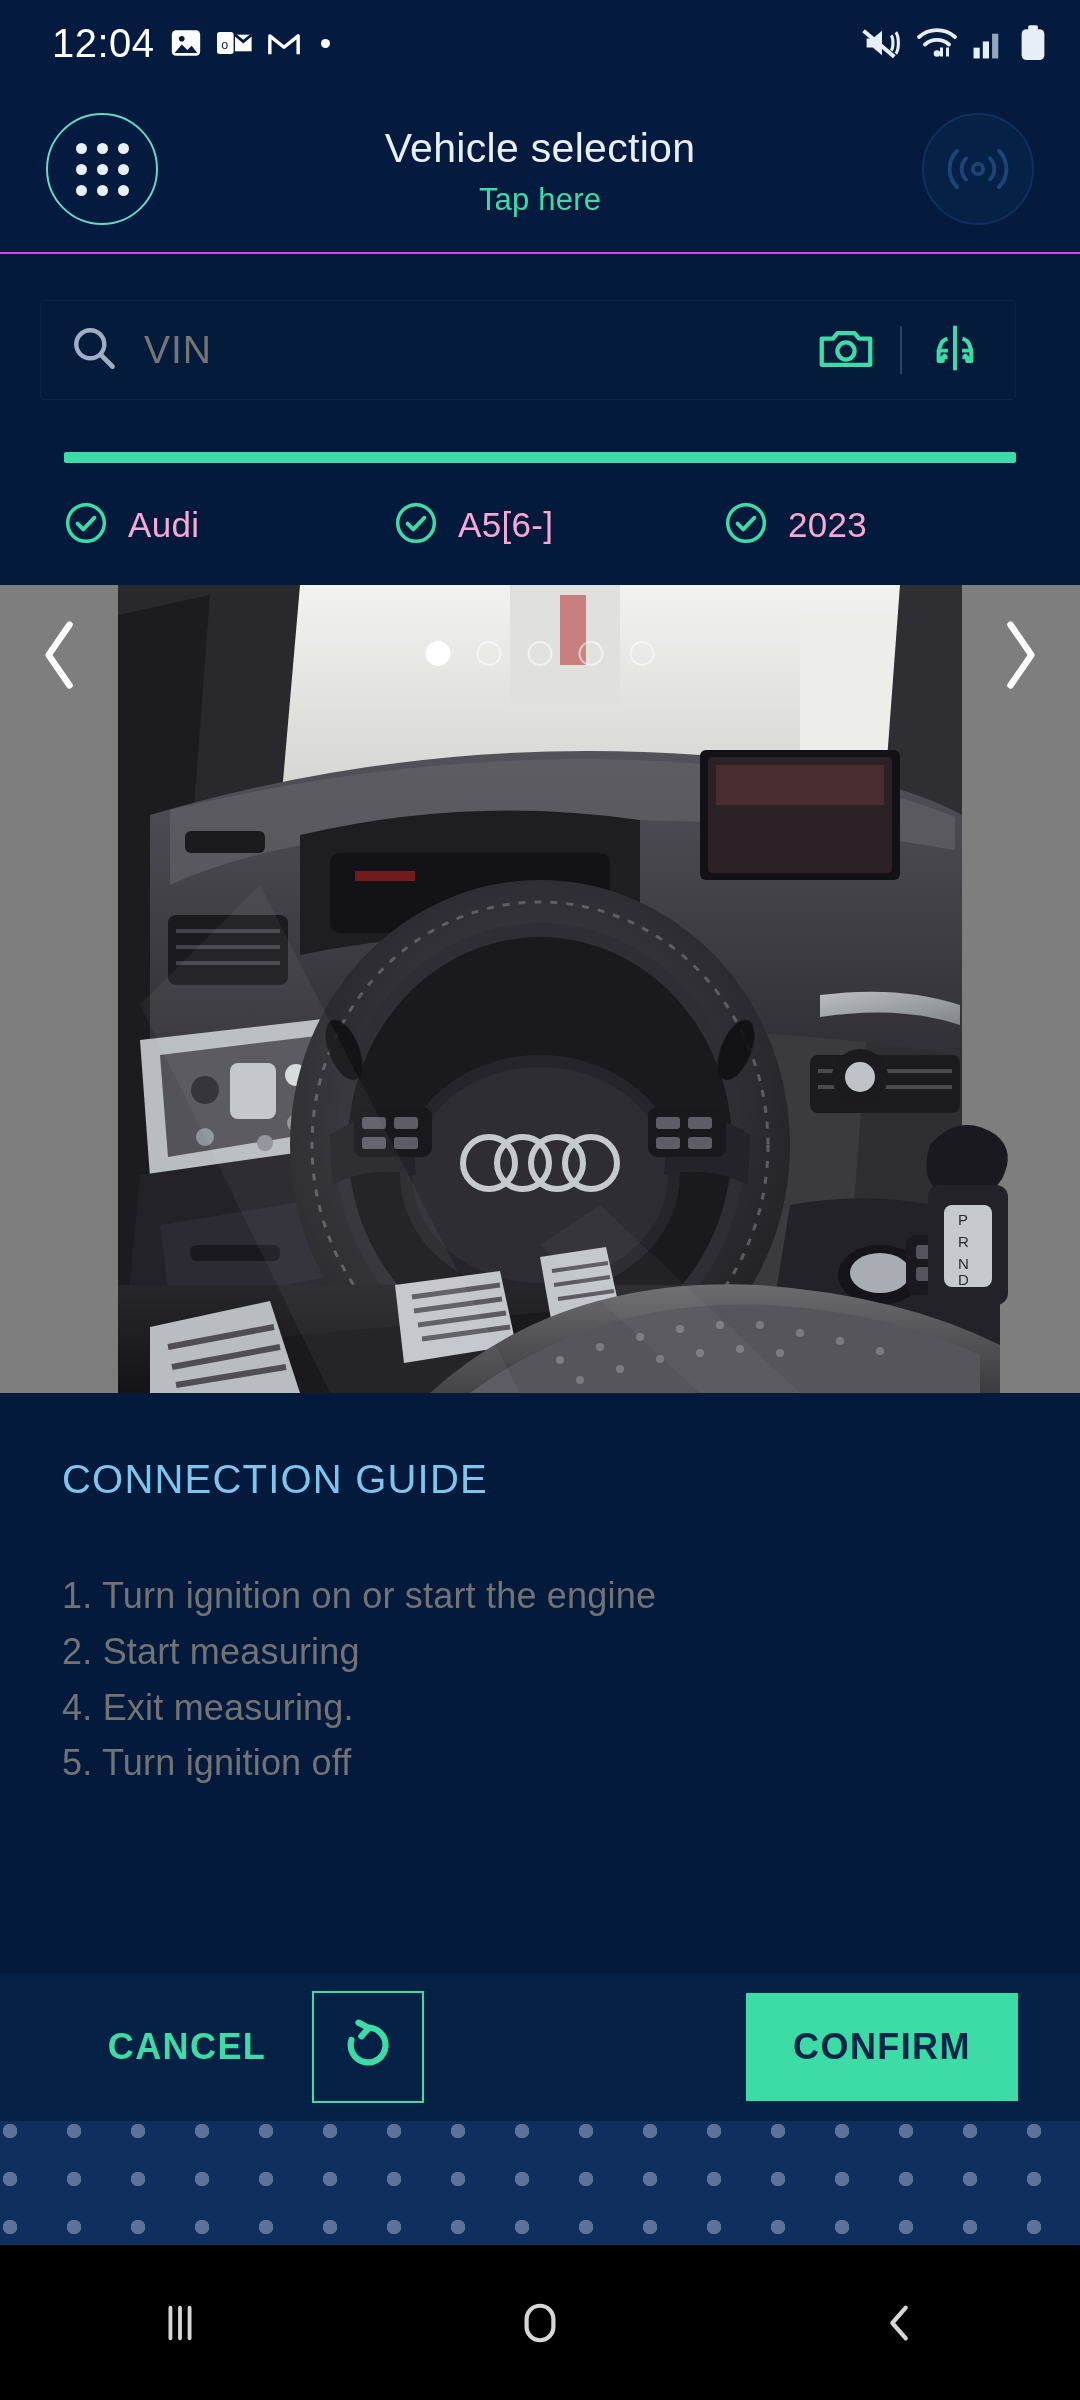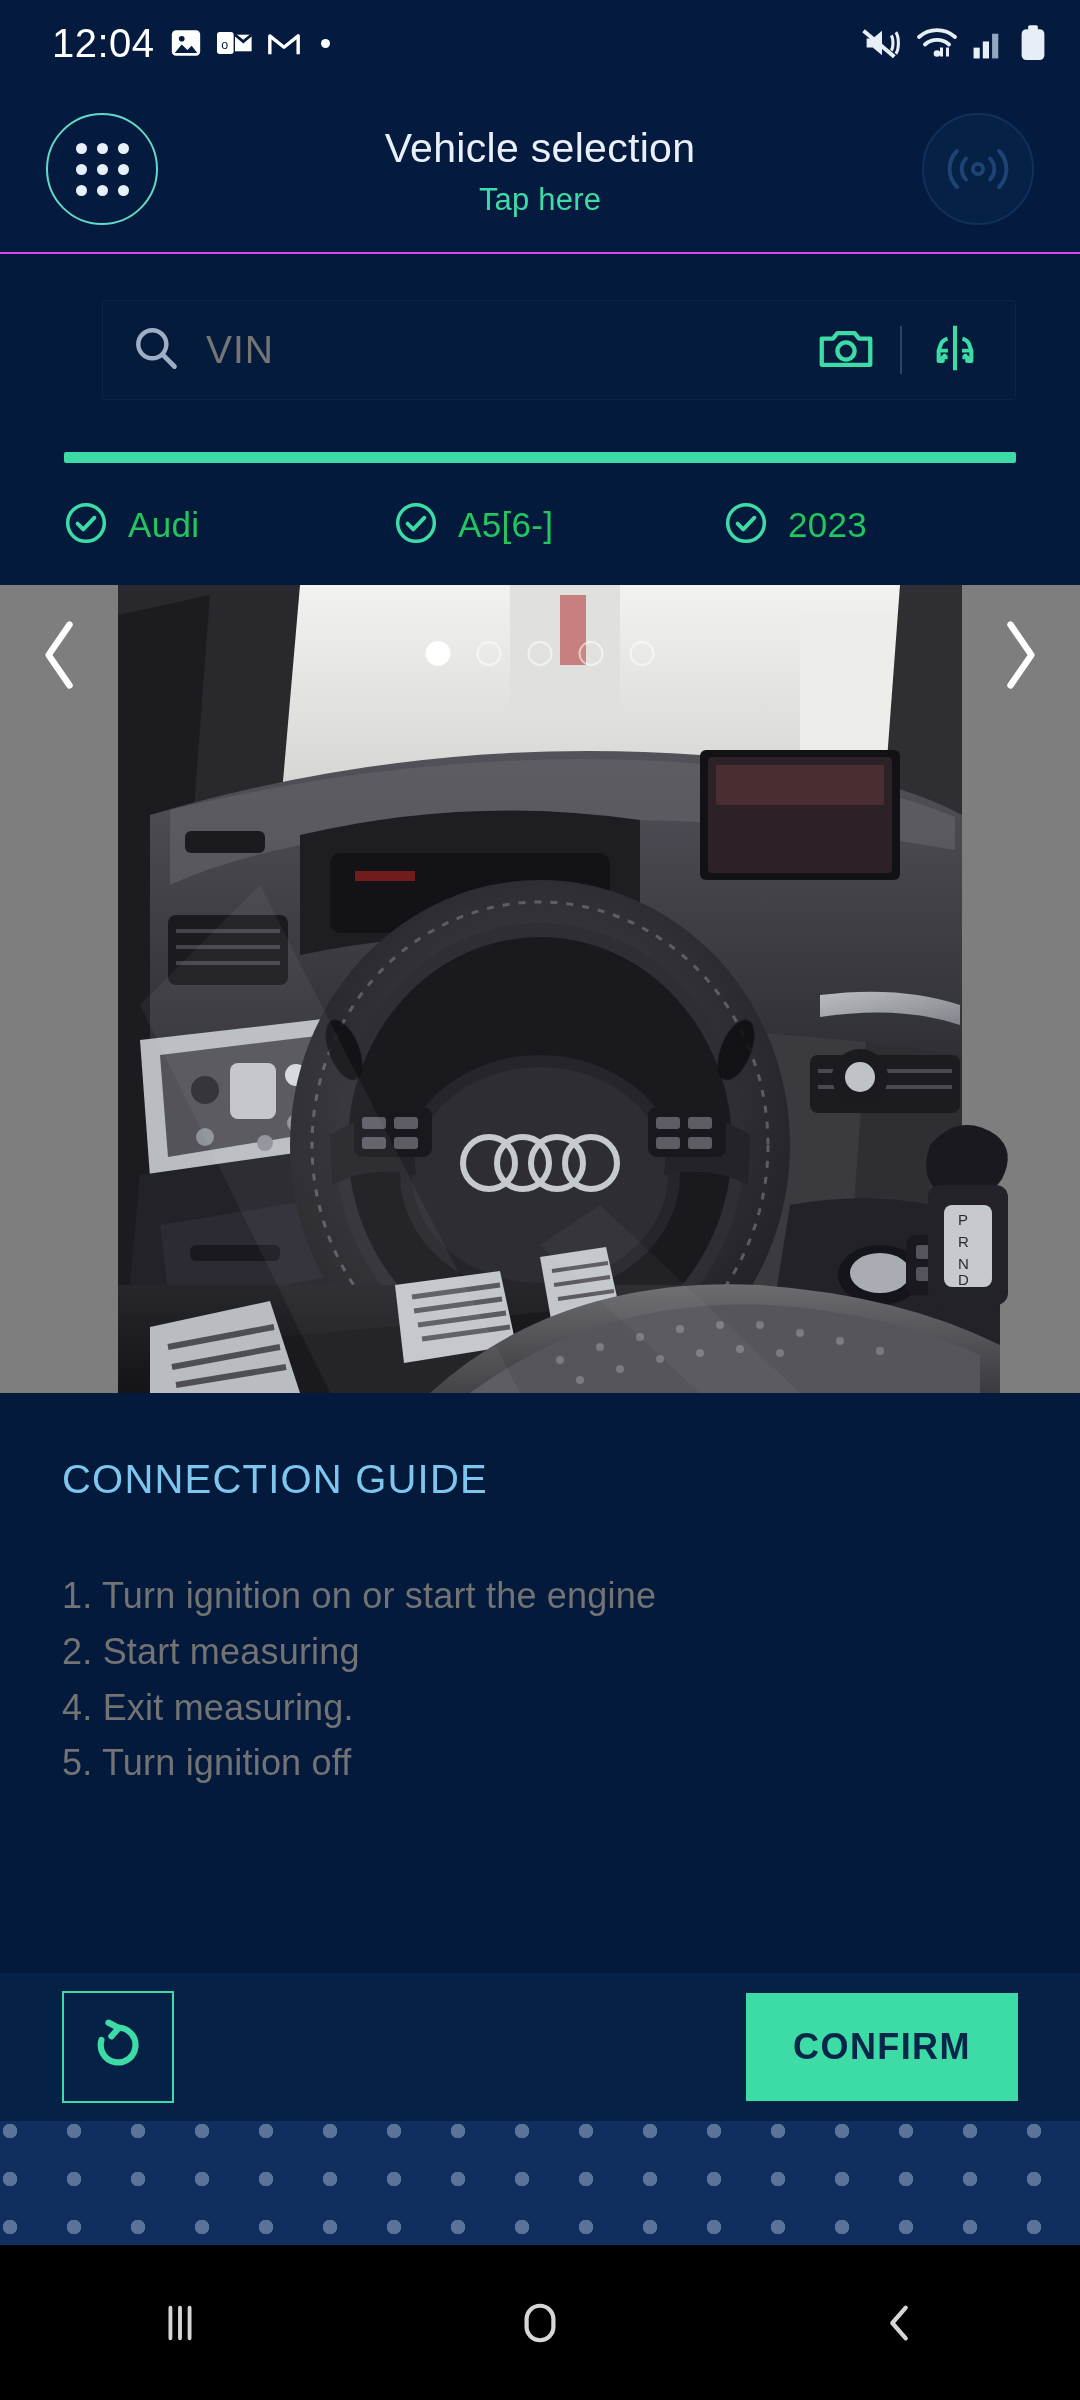--- a/index.html
+++ b/index.html
@@ -46,21 +46,21 @@
   .head-title{ font-size:41px; font-weight:400; color:#E9F0F9; letter-spacing:.3px; }
   .head-sub{ font-size:31px; color:#3DDCA6; margin-top:10px; letter-spacing:.2px;}
   .conn-btn{
     width:112px; height:112px; border-radius:50%;
     border:2px solid #12305C;
     display:flex; align-items:center; justify-content:center; flex-shrink:0;
     background:#062146;
   }
 
   
-  .searchwrap{ padding:46px 64px 0 102px; }
+  .searchwrap{ padding:46px 64px 0 40px; }
   .searchbar{
     height:100px; background:#051B3C;
     border-radius:4px;
     display:flex; align-items:center;
     padding:0 34px 0 30px;
     box-shadow:inset 0 0 0 1px #0B2449;
   }
   .s-magnifier{ flex-shrink:0; margin-right:26px; }
   .s-placeholder{ flex:1; font-size:39px; color:#9AA9BE; letter-spacing:1px; }
   .s-divider{ width:2px; height:48px; background:#2A4468; margin:0 26px; }
@@ -69,21 +69,21 @@
   .progress{
     margin:52px 64px 0 64px; height:11px; background:#3DDCA6; border-radius:2px;
   }
   .chips{
     display:flex; align-items:center;
     margin:38px 64px 0 64px;
   }
   .chip{ display:flex; align-items:center; gap:20px; }
   .chip:nth-child(1){ width:330px; }
   .chip:nth-child(2){ width:330px; }
-  .chip-label{ font-size:35px; color:#22c55e; letter-spacing:.3px; }
+  .chip-label{ font-size:35px; color:#f9a8d4; letter-spacing:.3px; }
 
   
   .carousel{
     margin-top:36px;
     height:808px; width:100%;
     position:relative; overflow:hidden;
     background:#7C7C7C;
   }
   .car-photo{ position:absolute; inset:0; }
   .arrow{
@@ -526,20 +526,21 @@
   <div class="guide-title">CONNECTION GUIDE</div>
   <ul class="guide-list">
     <li>1. Turn ignition on or start the engine</li>
     <li>2. Start measuring</li>
     <li>4. Exit measuring.</li>
     <li>5. Turn ignition off</li>
   </ul>
 </div>
 
 <div class="actionbar">
+  <button class="btn-cancel">CANCEL</button>
   <div class="btn-reset">
     <span>
       <svg width="58" height="58" viewBox="0 0 28 28">
         <path d="M14 5.6a8.4 8.4 0 1 1-8 6" fill="none" stroke="#3DDCA6" stroke-width="3" stroke-linecap="round"></path>
         <path d="M9.4 3.2l5 2.6-3.6 4" fill="none" stroke="#3DDCA6" stroke-width="3" stroke-linecap="round" stroke-linejoin="round"></path>
       </svg>
     </span>
   </div>
   <button class="btn-confirm">CONFIRM</button>
 </div>

